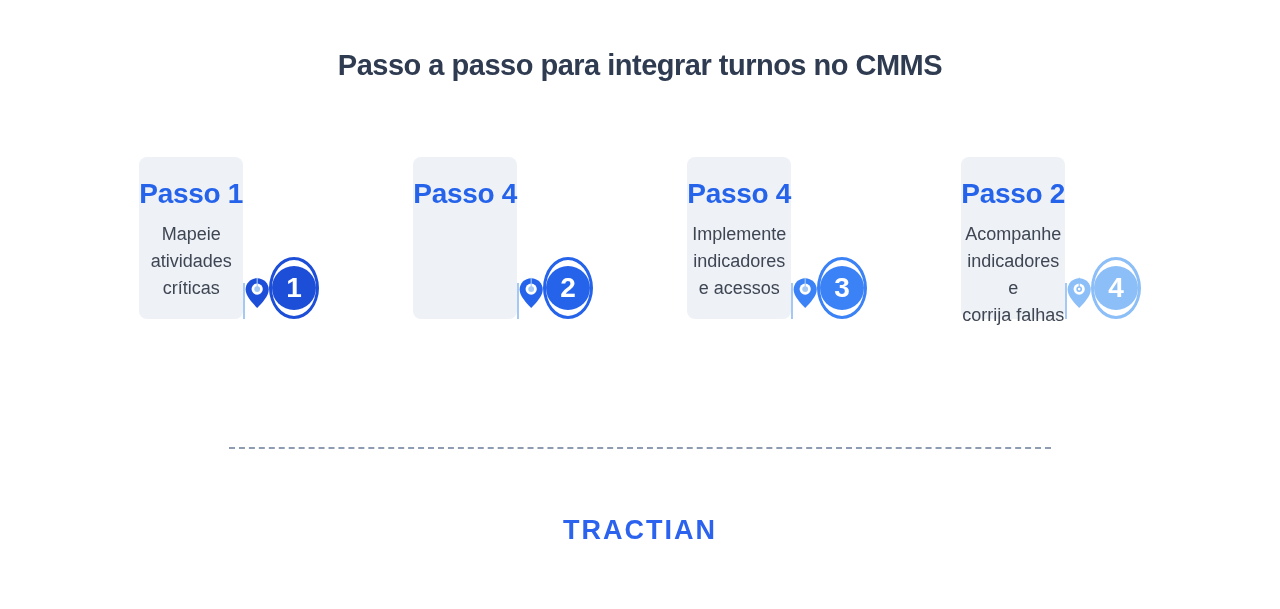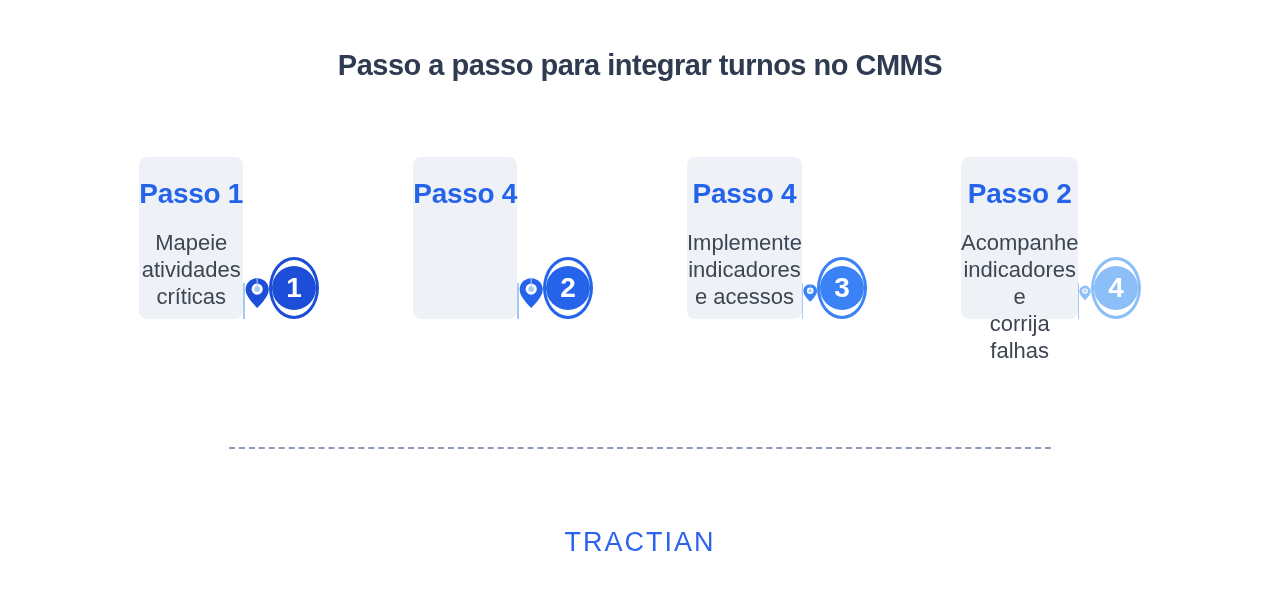--- a/index.html
+++ b/index.html
@@ -37,22 +37,22 @@
     border-radius:8px;
     padding-top:21px;
     text-align:center;
   }
   .step-title {
     font-size:28px; font-weight:700;
     color:var(--step-title-color, #2563EB);
     letter-spacing:-0.3px;
   }
   .step-desc {
-    margin-top:19px;
-    font-size:22px; line-height:27px;
+    margin-top:11px;
+    font-size:18px; line-height:27px;
     color:var(--desc-color, #3E4653);
     white-space:pre-line;
   }
   .stem {
     width:2px; height:36px;
     background:var(--stem-color, #A6C9F3);
   }
   .pin { display:block; margin-top:-2px; }
   .num-circle {
     margin-top:10px;
@@ -63,23 +63,23 @@
     display:flex; align-items:center; justify-content:center;
   }
   .num-inner {
     width:44px; height:44px; border-radius:50%;
     background:var(--step-color, #2563EB);
     color:#fff;
     font-size:28px; font-weight:700;
     display:flex; align-items:center; justify-content:center;
   }
   .footer-logo {
-    position:absolute; top:527px; left:0; width:100%;
+    position:absolute; top:515px; left:0; width:100%;
     text-align:center;
-    font-size:27px; font-weight:400; letter-spacing:2px;
+    font-size:27px; font-weight:700; letter-spacing:2px;
     color:var(--logo-color, #2B63EE);
   }
 </style>
 </head>
 <body>
 
 <h1 class="page-title">Passo a passo para integrar turnos no CMMS</h1>
 
 <div class="connector"></div>
 

